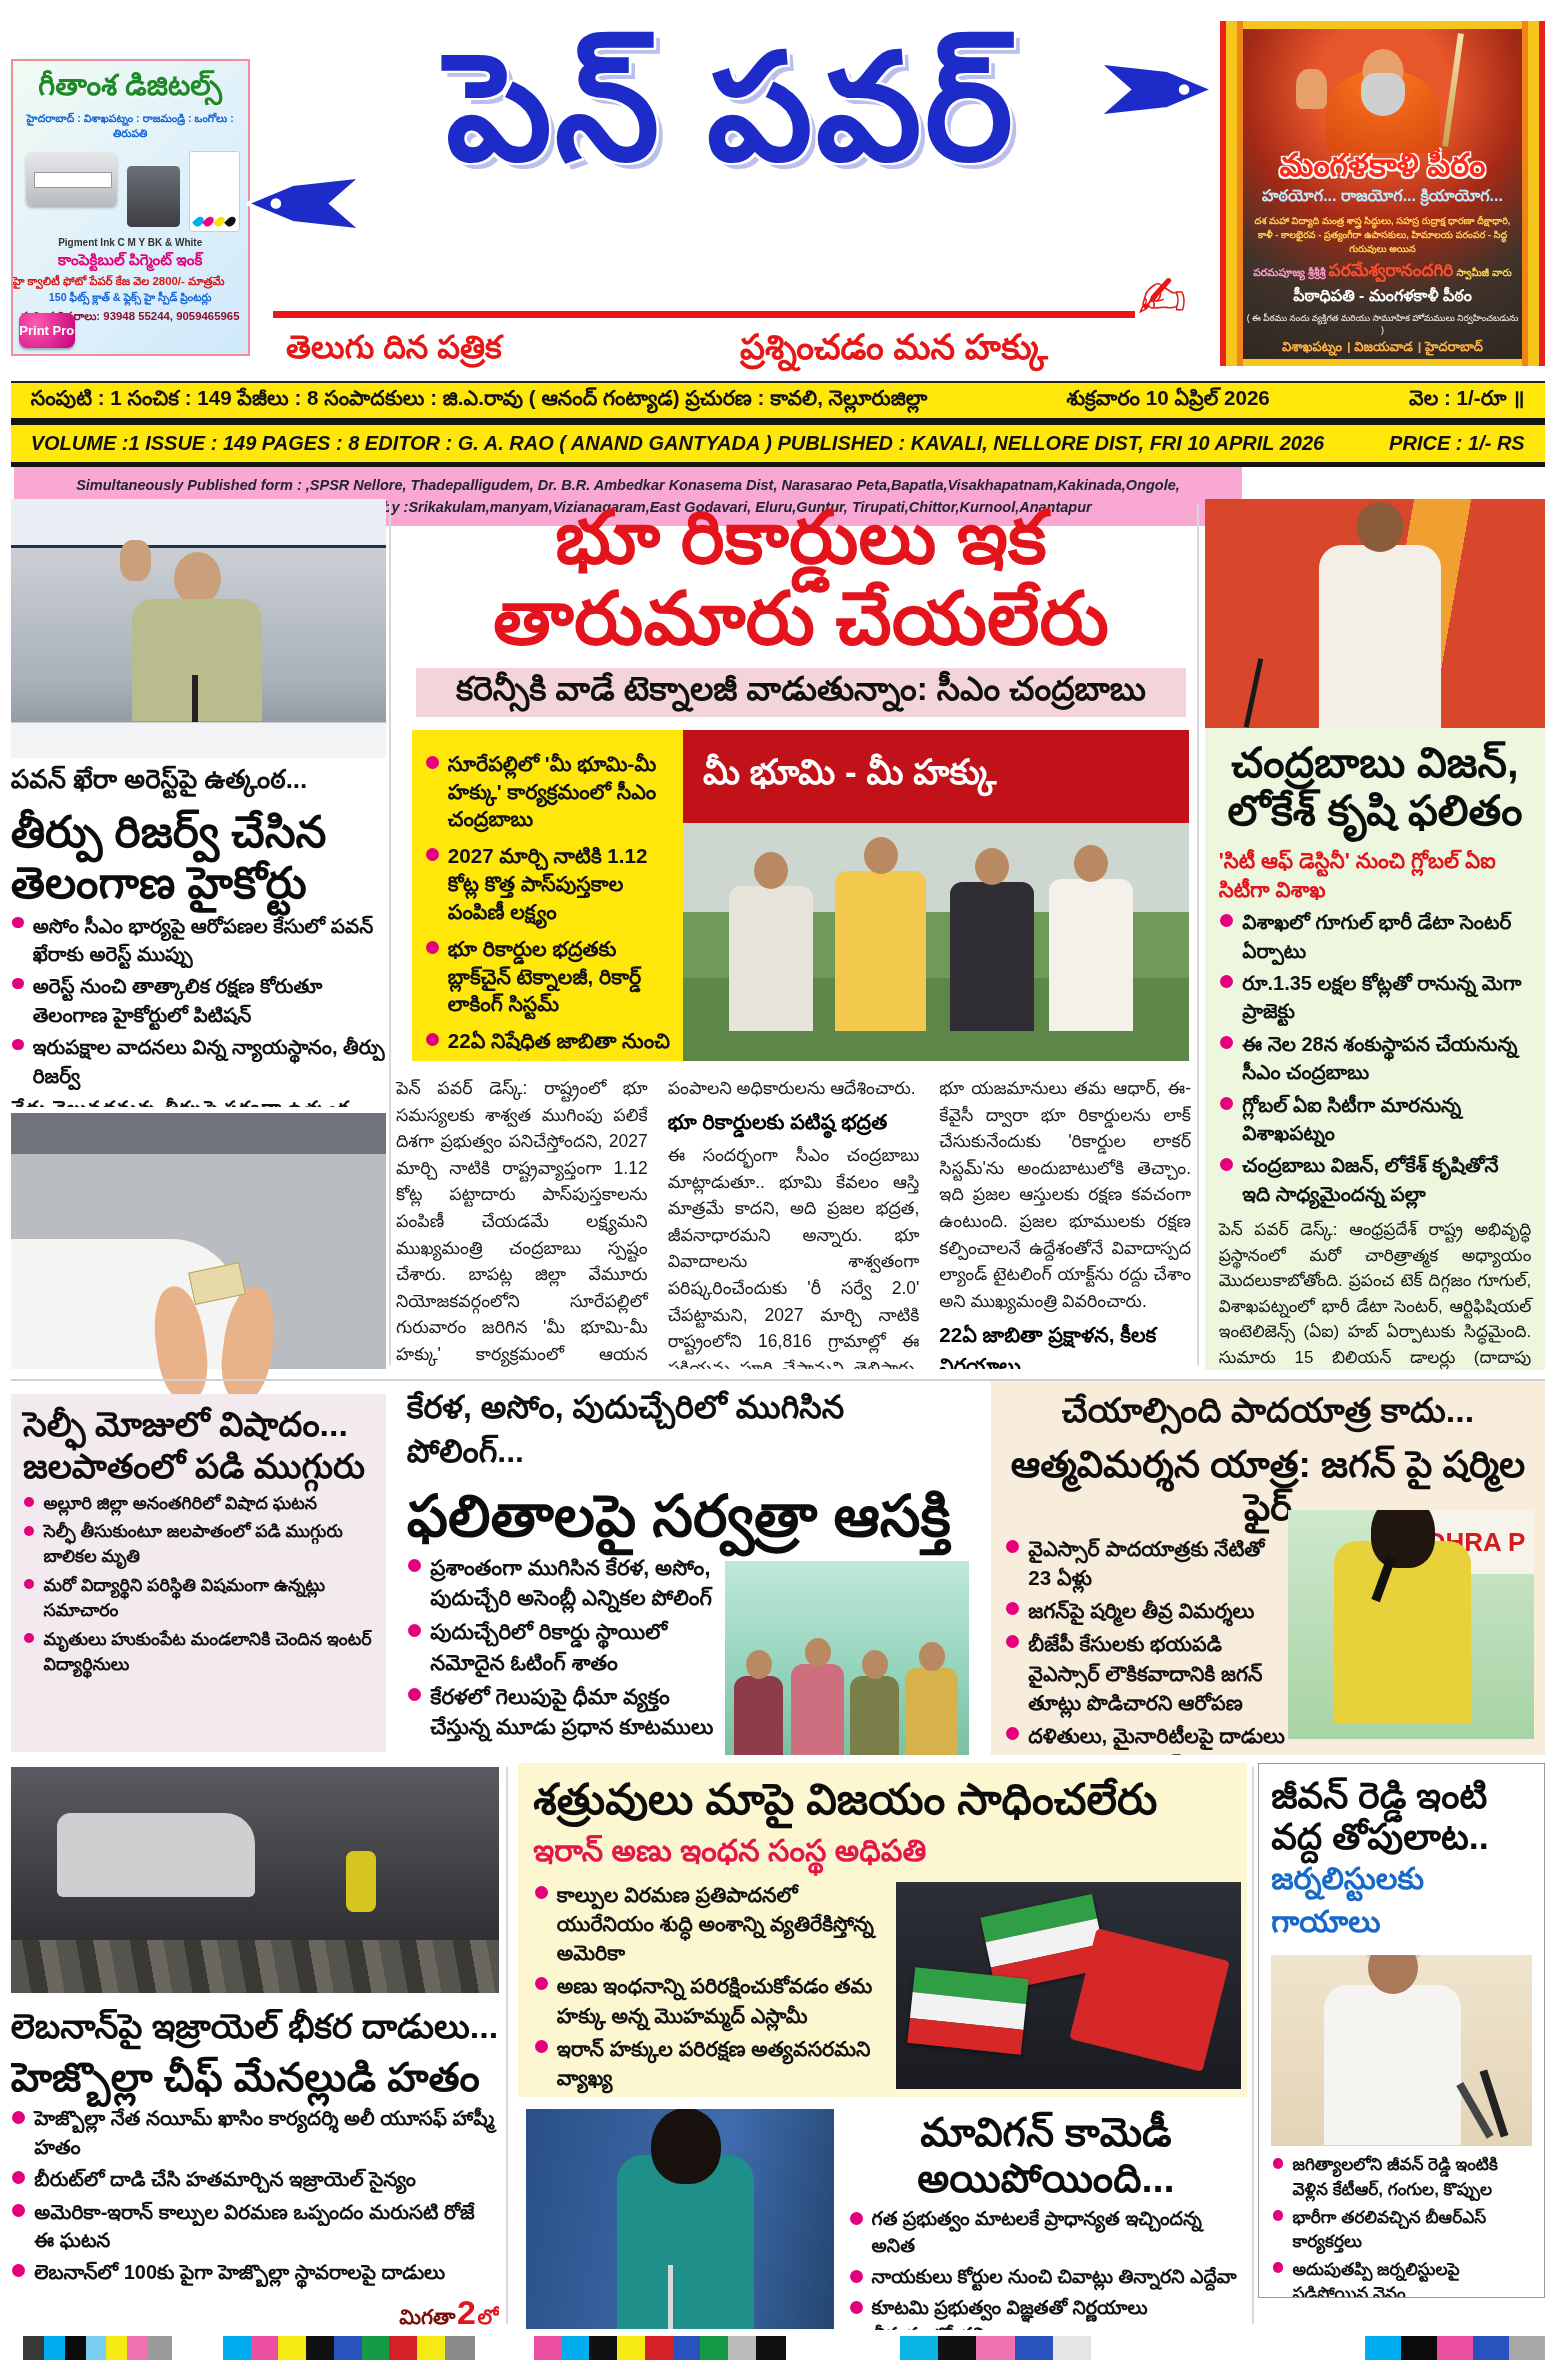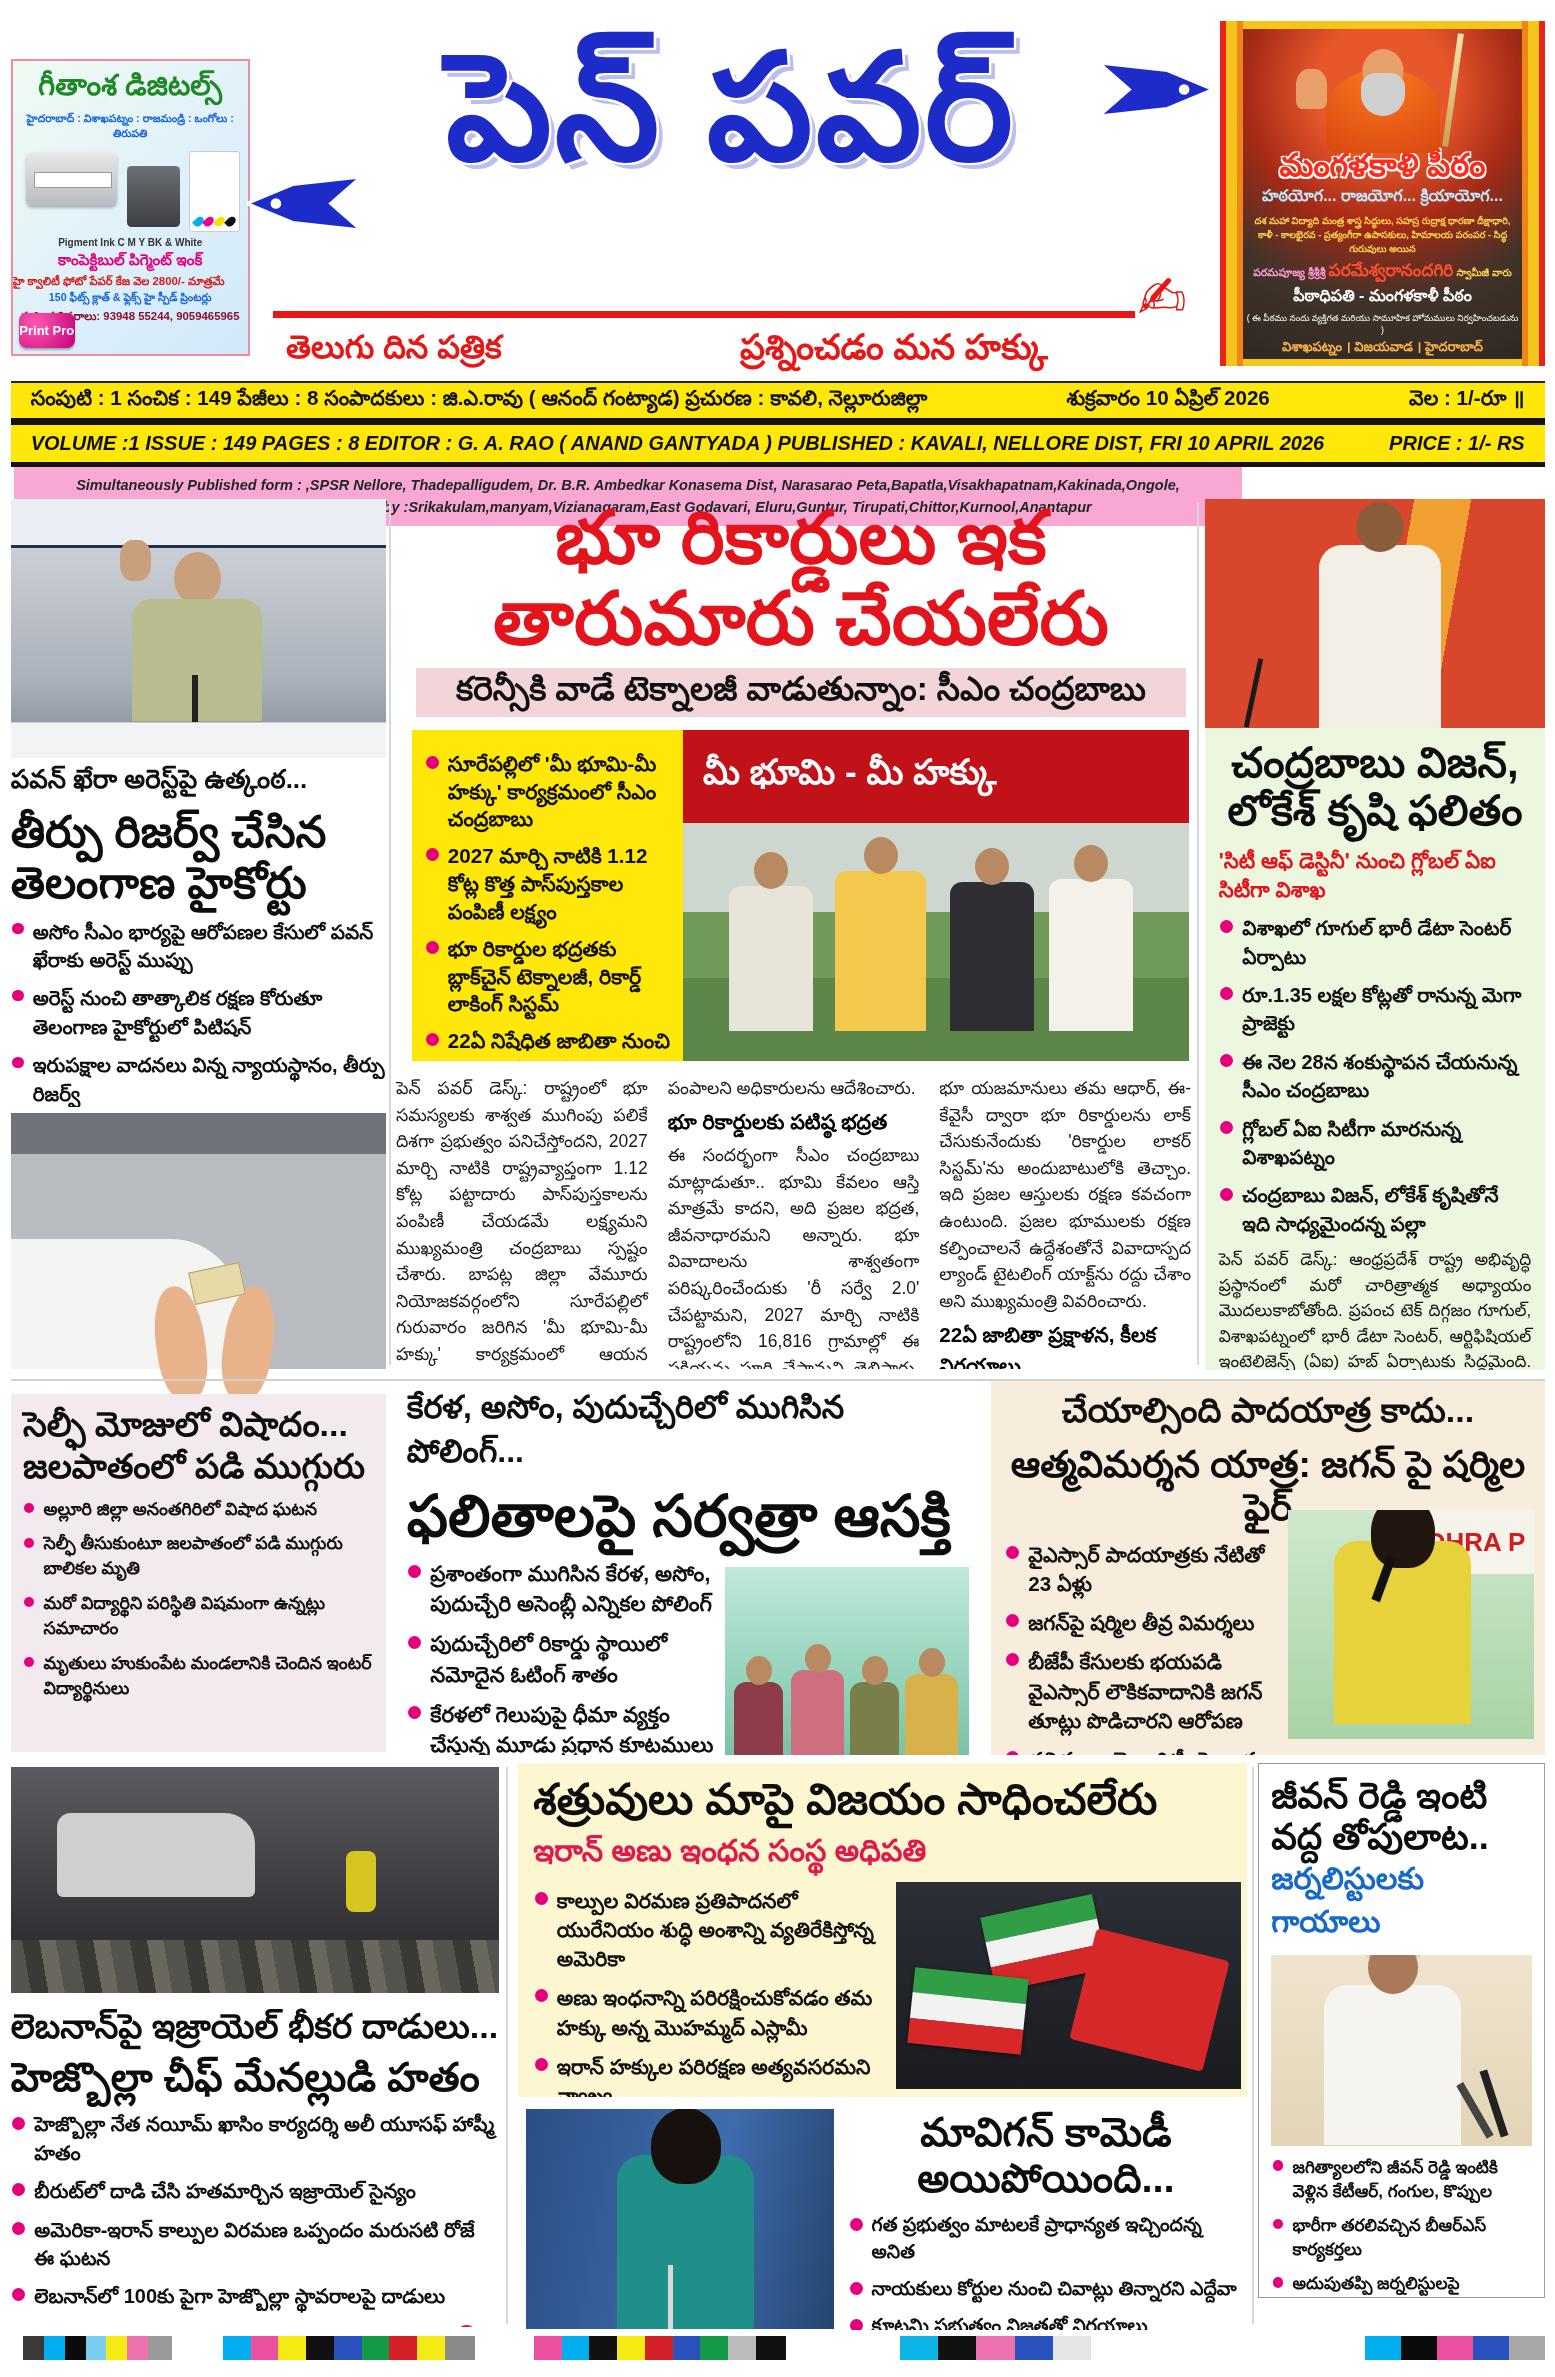--- a/index.html
+++ b/index.html
@@ -122,21 +122,21 @@
   .photo-jeevan{width:100%;height:191px;background:linear-gradient(#efe4cd,#e3d4b6);position:relative;margin:7.6px 0;}
   .pj-man{position:absolute;left:53px;top:30.5px;width:137px;height:160px;background:#f5f4f0;border-radius:23px 23px 0 0;}
   .pj-head{position:absolute;left:50%;top:-44px;transform:translateX(-50%);width:50px;height:53px;background:#a9795a;border-radius:50%;}
   .pj-hairgray{position:absolute;left:50%;top:-50px;transform:translateX(-50%);width:53px;height:23px;background:#cfcfcf;border-radius:50% 50% 0 0;}
   .pj-mic1{position:absolute;right:34px;bottom:7.6px;width:7.6px;height:69px;background:#222;transform:rotate(-18deg);}
   .pj-mic2{position:absolute;right:53px;bottom:4.6px;width:7.6px;height:61px;background:#444;transform:rotate(-30deg);}
   
   .kicker{font-weight:bold;color:#101010;}
   .headline{font-weight:900;color:#0d0d0d;line-height:1.16;}
   .bullets{list-style:none;margin:0;padding:0;}
-  .bullet{display:flex;align-items:flex-start;margin-top:10px;}
+  .bullet{display:flex;align-items:flex-start;margin-top:4px;}
   .dot{flex:0 0 auto;width:13px;height:13px;border-radius:50%;background:#e4007d;margin:6.1px 9.1px 0 1.5px;}
   .bt{line-height:1.42;}
   .more{text-align:right;margin-top:6.1px;}
   .more .m1{font-size:20.6px;font-weight:bold;color:#7a0c0c;}
   .more .m2{font-size:34px;font-weight:900;color:#e3141c;padding:0 1.5px;}
   .more .m3{font-size:20.6px;font-weight:bold;color:#e3141c;}
   .court{left:10.7px;top:764px;width:375px;height:343px;overflow:hidden;}
   .court .kicker{font-size:26px;}
   .court .headline{font-size:44px;margin-top:4.6px;}
   .court .bt{font-size:20px;font-weight:bold;}

